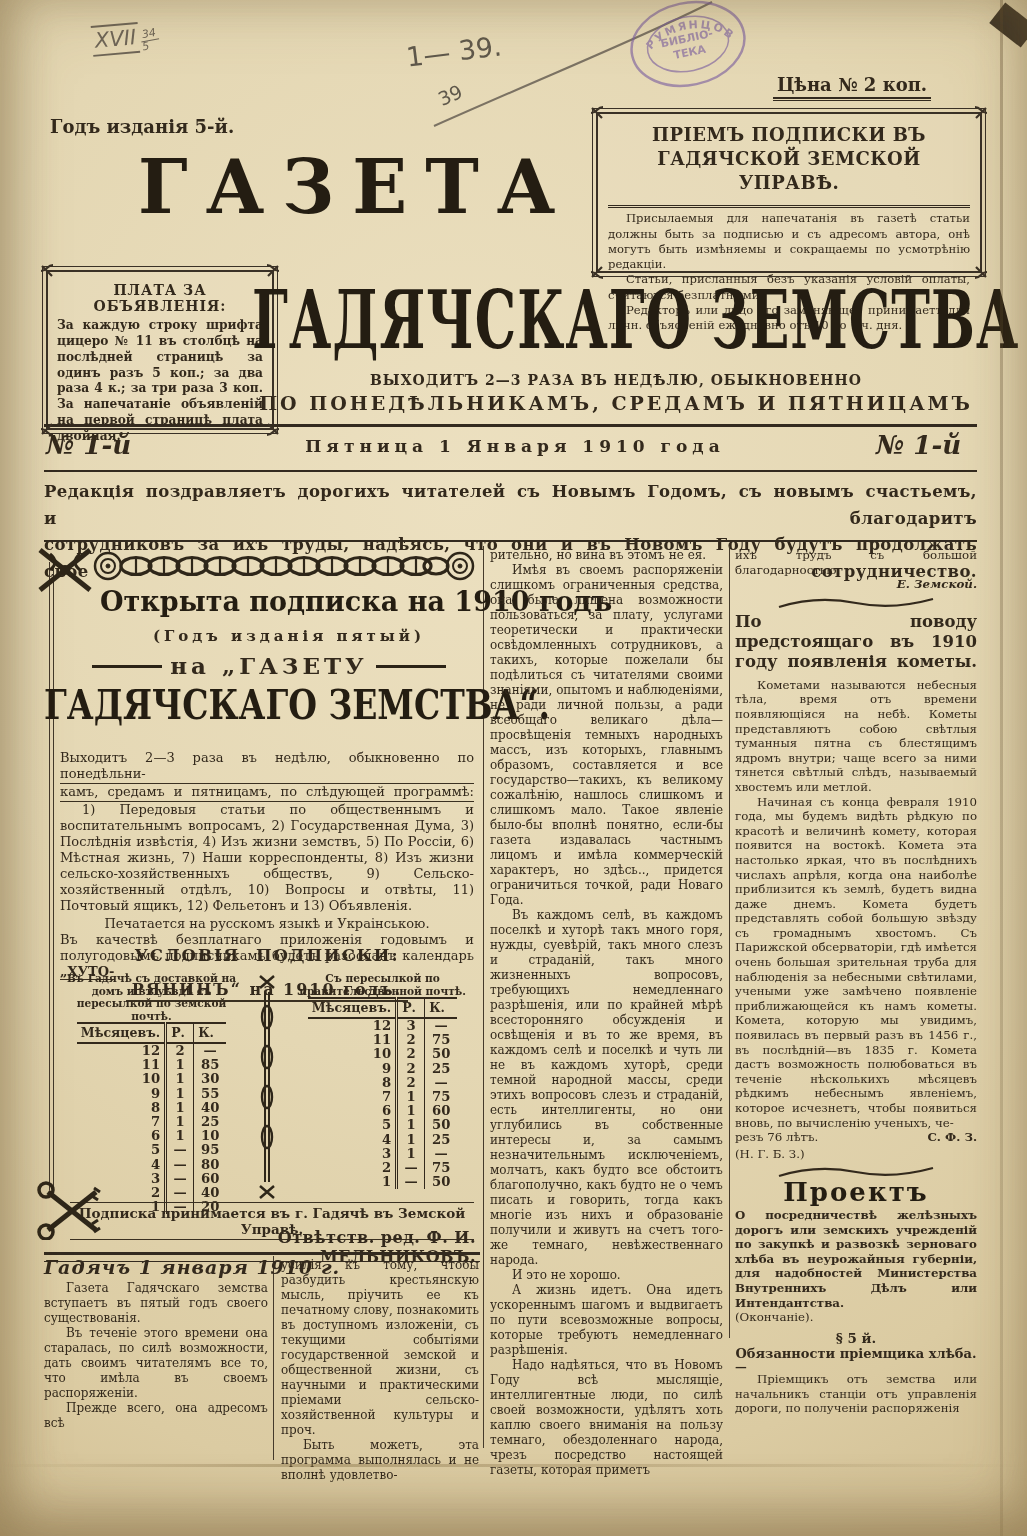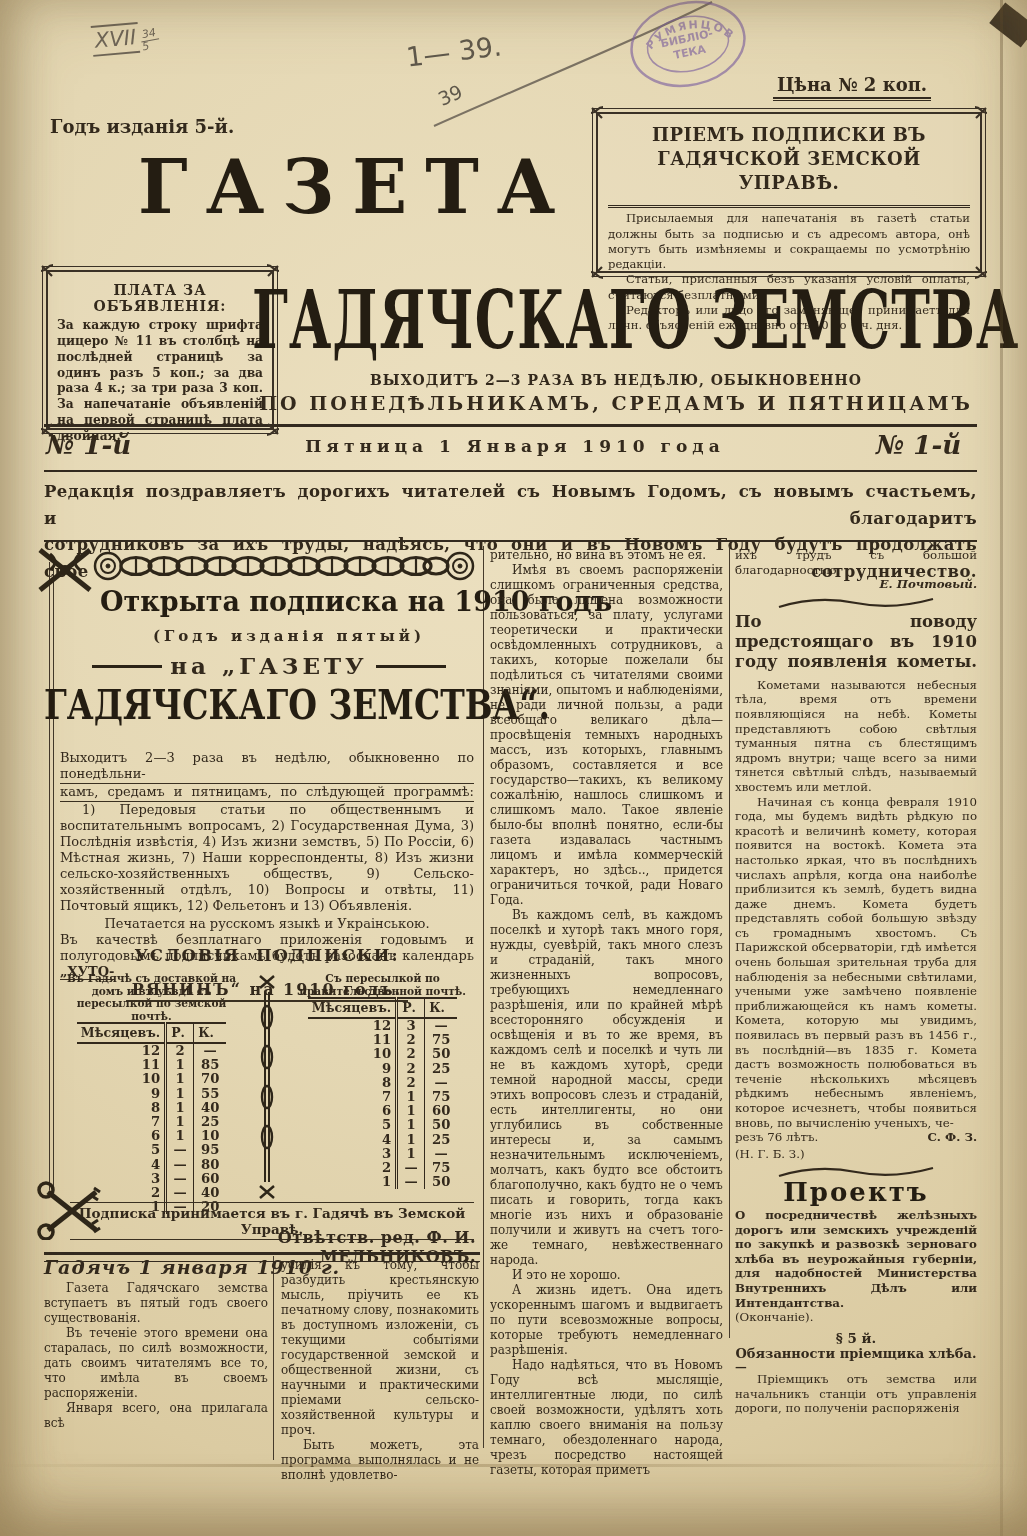--- a/index.html
+++ b/index.html
@@ -318,21 +318,21 @@
               <td class="k">—</td>
             </tr>
             <tr>
               <td class="m">11</td>
               <td class="r">1</td>
               <td class="k">85</td>
             </tr>
             <tr>
               <td class="m">10</td>
               <td class="r">1</td>
-              <td class="k">70</td>
+              <td class="k">30</td>
             </tr>
             <tr>
               <td class="m">9</td>
               <td class="r">1</td>
               <td class="k">55</td>
             </tr>
             <tr>
               <td class="m">8</td>
               <td class="r">1</td>
               <td class="k">40</td>
@@ -477,39 +477,39 @@
   </svg>
 
   <div class="abs acceptance">Подписка принимается въ г. Гадячѣ въ Земской Управѣ.</div>
   <div class="abs editor">Отвѣтств. ред. Ф. И. МЕЛЬНИКОВЪ.</div>
   <div class="abs rule-editor"></div>
 
   <div class="abs colA bodytxt">
     <h4>Гадячъ 1 января 1910 г.</h4>
     <p class="ind">Газета Гадячскаго земства вступаетъ въ пятый годъ своего существованія.</p>
     <p class="ind">Въ теченіе этого времени она старалась, по силѣ возможности, дать своимъ читателямъ все то, что имѣла въ своемъ распоряженіи.</p>
-    <p class="ind">Января всего, она прилагала всѣ</p>
+    <p class="ind">Прежде всего, она адресомъ всѣ</p>
   </div>
   <div class="abs colB bodytxt">
     <p>усилія къ тому, чтобы разбудить крестьянскую мысль, пріучить ее къ печатному слову, познакомить въ доступномъ изложеніи, съ текущими событіями государственной земской и общественной жизни, съ научными и практическими пріемами сельско-хозяйственной культуры и проч.</p>
     <p class="ind">Быть можетъ, эта программа выполнялась и не вполнѣ удовлетво-</p>
   </div>
 
   <div class="abs col2 bodytxt">
     <p>рительно, но вина въ этомъ не ея.</p>
     <p class="ind">Имѣя въ своемъ распоряженіи слишкомъ ограниченныя средства, она была лишена возможности пользоваться, за плату, услугами теоретически и практически освѣдомленныхъ сотрудниковъ, а такихъ, которые пожелали бы подѣлиться съ читателями своими знаніями, опытомъ и наблюденіями, не ради личной пользы, а ради всеобщаго великаго дѣла—просвѣщенія темныхъ народныхъ массъ, изъ которыхъ, главнымъ образомъ, составляется и все государство—такихъ, къ великому сожалѣнію, нашлось слишкомъ и слишкомъ мало. Такое явленіе было-бы вполнѣ понятно, если-бы газета издавалась частнымъ лицомъ и имѣла коммерческій характеръ, но здѣсь.., придется ограничиться точкой, ради Новаго Года.</p>
     <p class="ind">Въ каждомъ селѣ, въ каждомъ поселкѣ и хуторѣ такъ много горя, нужды, суевѣрій, такъ много слезъ и страданій, такъ много жизненныхъ вопросовъ, требующихъ немедленнаго разрѣшенія, или по крайней мѣрѣ всесторонняго обсужденія и освѣщенія и въ то же время, въ каждомъ селѣ и поселкѣ и чуть ли не въ каждомъ хуторѣ, среди темной народной массы, среди этихъ вопросовъ слезъ и страданій, есть интеллигенты, но они углубились въ собственные интересы и, за самымъ незначительнымъ исключеніемъ, молчатъ, какъ будто все обстоитъ благополучно, какъ будто не о чемъ писать и говорить, тогда какъ многіе изъ нихъ и образованіе получили и живутъ на счетъ того-же темнаго, невѣжественнаго народа.</p>
     <p class="ind">И это не хорошо.</p>
     <p class="ind">А жизнь идетъ. Она идетъ ускореннымъ шагомъ и выдвигаетъ по пути всевозможные вопросы, которые требуютъ немедленнаго разрѣшенія.</p>
     <p class="ind">Надо надѣяться, что въ Новомъ Году всѣ мыслящіе, интеллигентные люди, по силѣ своей возможности, удѣлятъ хоть каплю своего вниманія на пользу темнаго, обездоленнаго народа, чрезъ посредство настоящей газеты, которая приметъ</p>
   </div>
 
   <div class="abs col3">
     <p>ихъ трудъ съ большой благодарностью.</p>
-    <div class="sig">Е. Почтовый.</div>
+    <div class="sig">Е. Земской.</div>
     <svg class="brace" width="160" height="14" viewBox="0 0 160 14">
       <path d="M3 11 C35 1 60 3 80 7 C100 11 128 11 157 3" fill="none" stroke="#33291c" stroke-width="2.2"></path>
     </svg>
     <h3 class="comet-title">По поводу предстоящаго въ 1910 году появленія кометы.</h3>
     <p class="ind">Кометами называются небесныя тѣла, время отъ времени появляющіяся на небѣ. Кометы представляютъ собою свѣтлыя туманныя пятна съ блестящимъ ядромъ внутри; чаще всего за ними тянется свѣтлый слѣдъ, называемый хвостемъ или метлой.</p>
     <p class="ind">Начиная съ конца февраля 1910 года, мы будемъ видѣть рѣдкую по красотѣ и величинѣ комету, которая появится на востокѣ. Комета эта настолько яркая, что въ послѣднихъ числахъ апрѣля, когда она наиболѣе приблизится къ землѣ, будетъ видна даже днемъ. Комета будетъ представлять собой большую звѣзду съ громаднымъ хвостомъ. Съ Парижской обсерваторіи, гдѣ имѣется очень большая зрительная труба для наблюденія за небесными свѣтилами, учеными уже замѣчено появленіе приближающейся къ намъ кометы. Комета, которую мы увидимъ, появилась въ первый разъ въ 1456 г., въ послѣдній—въ 1835 г. Комета дастъ возможность полюбоваться въ теченіе нѣсколькихъ мѣсяцевъ рѣдкимъ небеснымъ явленіемъ, которое исчезнетъ, чтобы появиться вновь, по вычисленію ученыхъ, че-</p>
     <div class="sigrow">
       <span>резъ 76 лѣтъ.</span>
       <span class="b">С. Ф. З.</span>
     </div>

